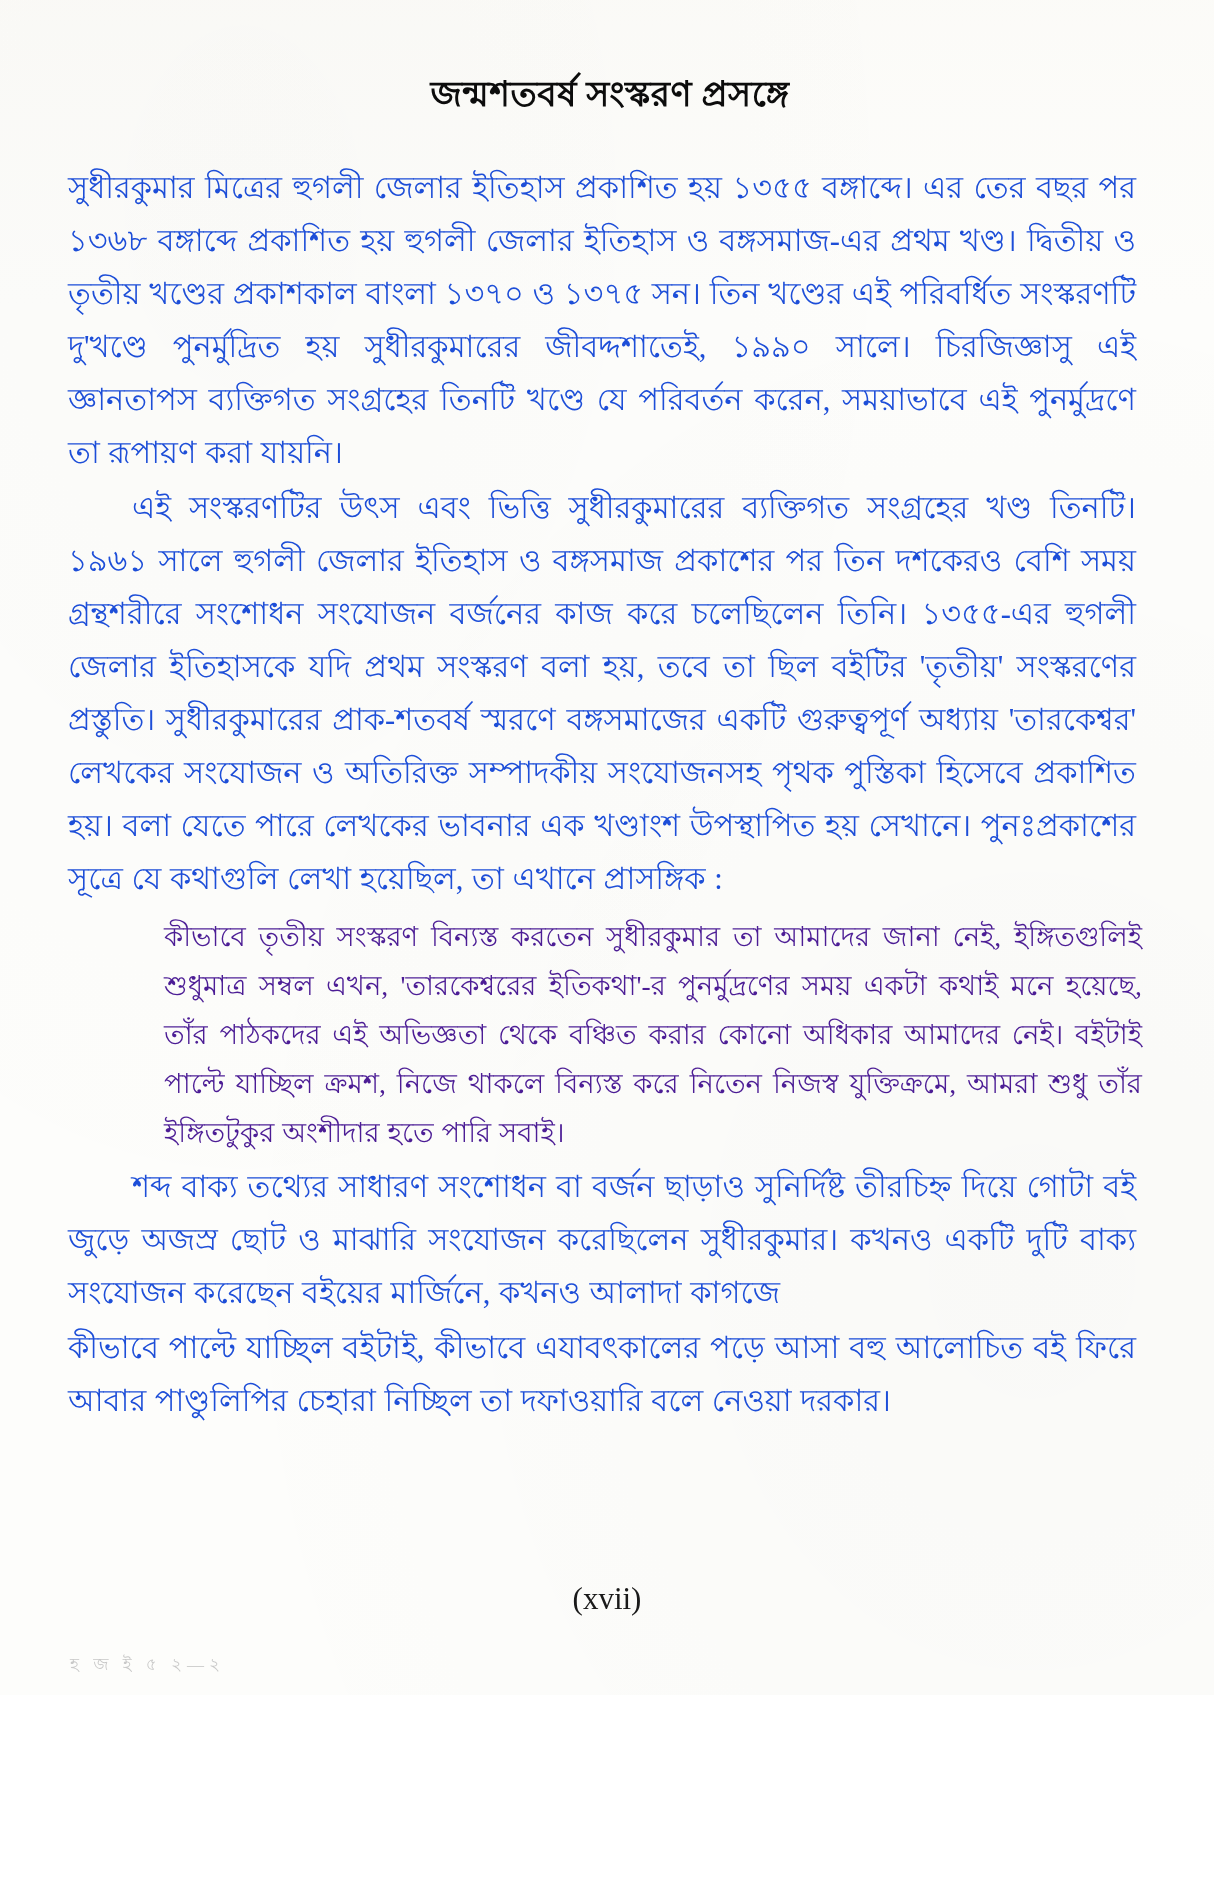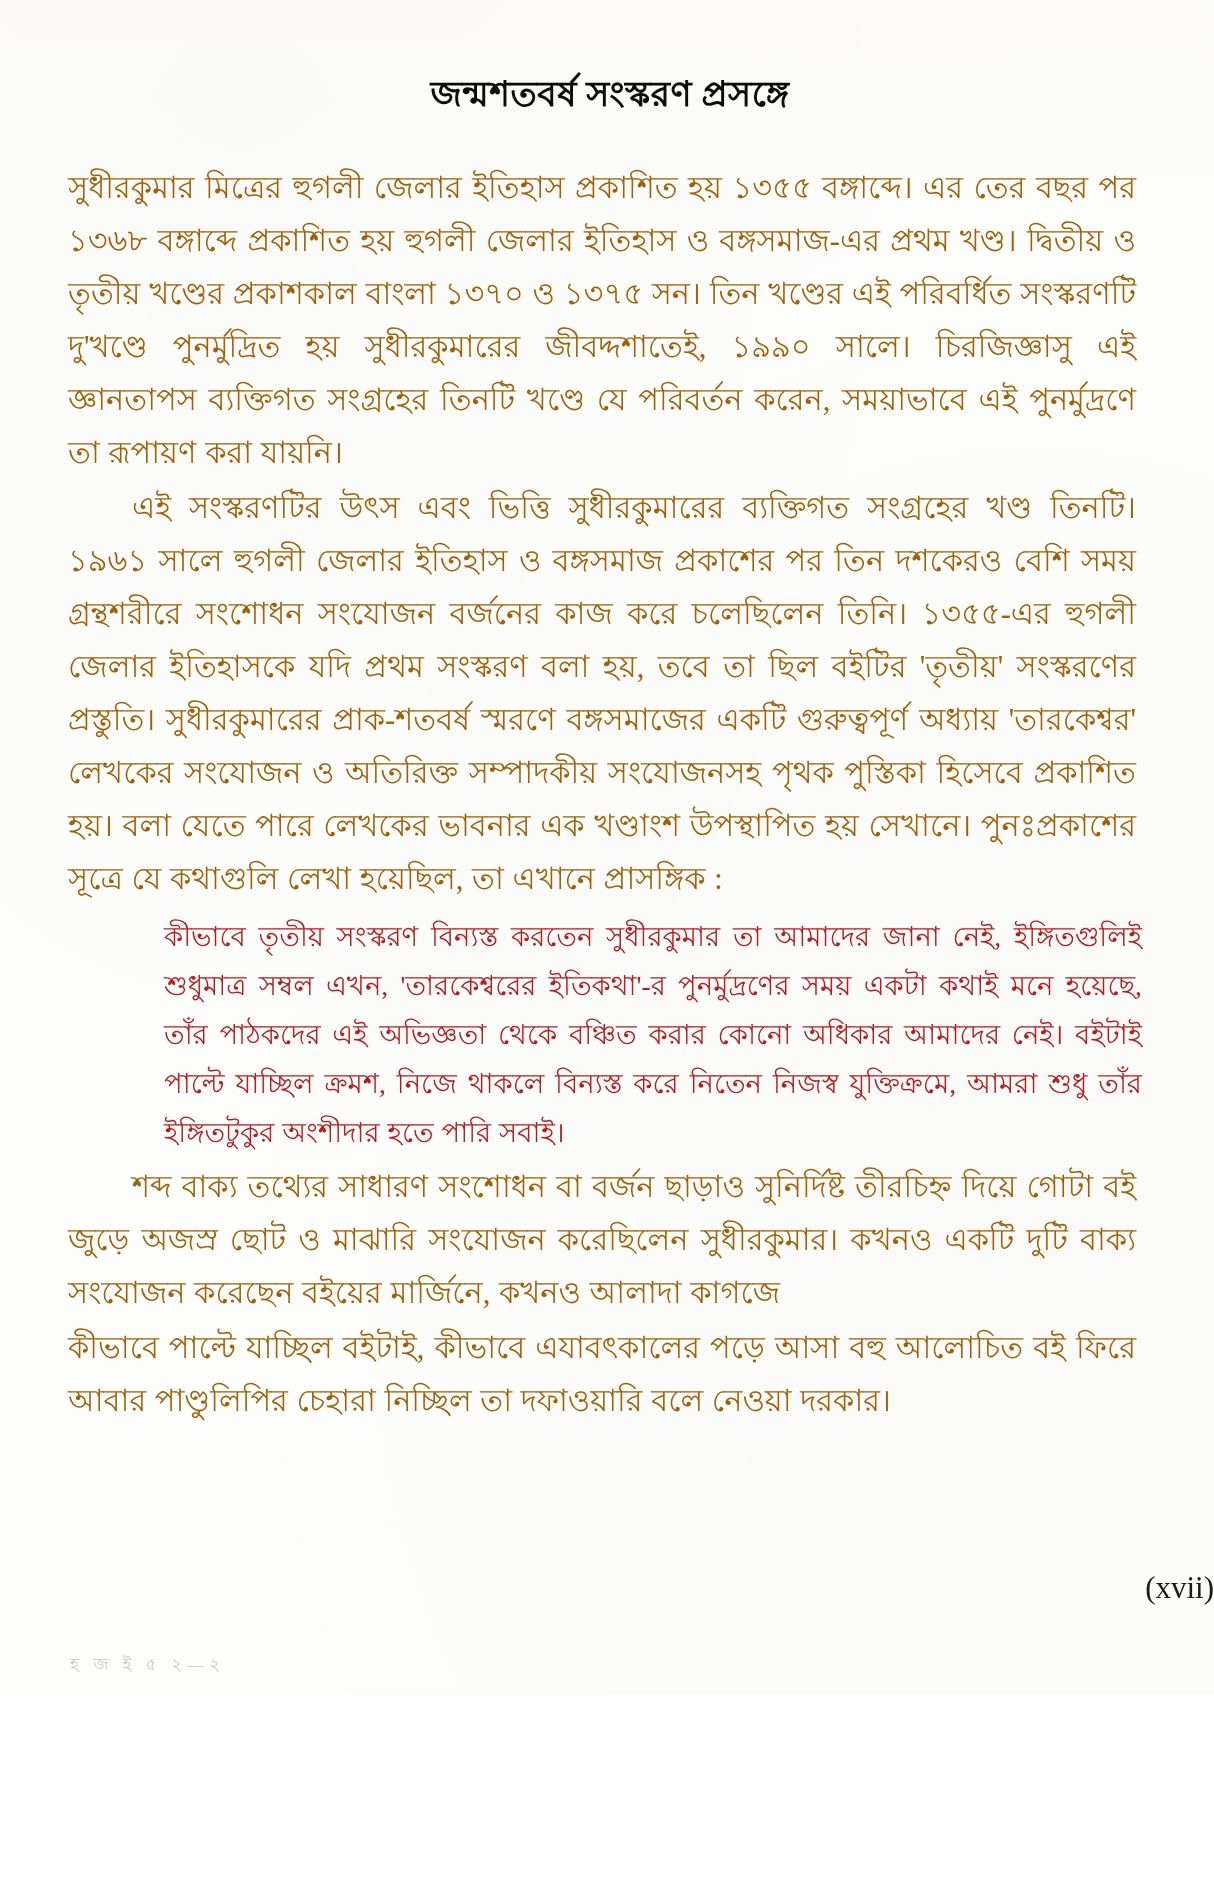--- a/index.html
+++ b/index.html
@@ -50,51 +50,51 @@
     line-height: 1.3;
     color: #0c0c0c;
   }
 
   .para {
     font-size: 30.5px;
     line-height: 53px;
     text-align: justify;
     text-justify: inter-word;
     margin: 0 16px 2px 0;
-    color: #a16207;
+    color: #1d4ed8;
     word-spacing: 1px;
     font-family: Liberation Serif, serif;
   }
 
   .para.indent {
     text-indent: 64px;
   }
 
   .para.first {
     text-indent: 0;
   }
 
   .blockquote {
     font-size: 27.5px;
     line-height: 49px;
     text-align: justify;
     text-justify: inter-word;
     margin: 6px 0 4px 0;
     padding-left: 96px;
     padding-right: 10px;
-    color: #b91c1c;
+    color: #4c1d95;
     word-spacing: 1px;
   }
 
   .folio {
     position: absolute;
     left: 0;
     right: 0;
-    bottom: 89px;
-    text-align: right;
+    bottom: 78px;
+    text-align: center;
     font-size: 31px;
     font-family: "Liberation Serif", "DejaVu Serif", serif;
     color: #1a1a1a;
     z-index: 1;
   }
 
   .signature-mark {
     position: absolute;
     left: 70px;
     bottom: 16px;

